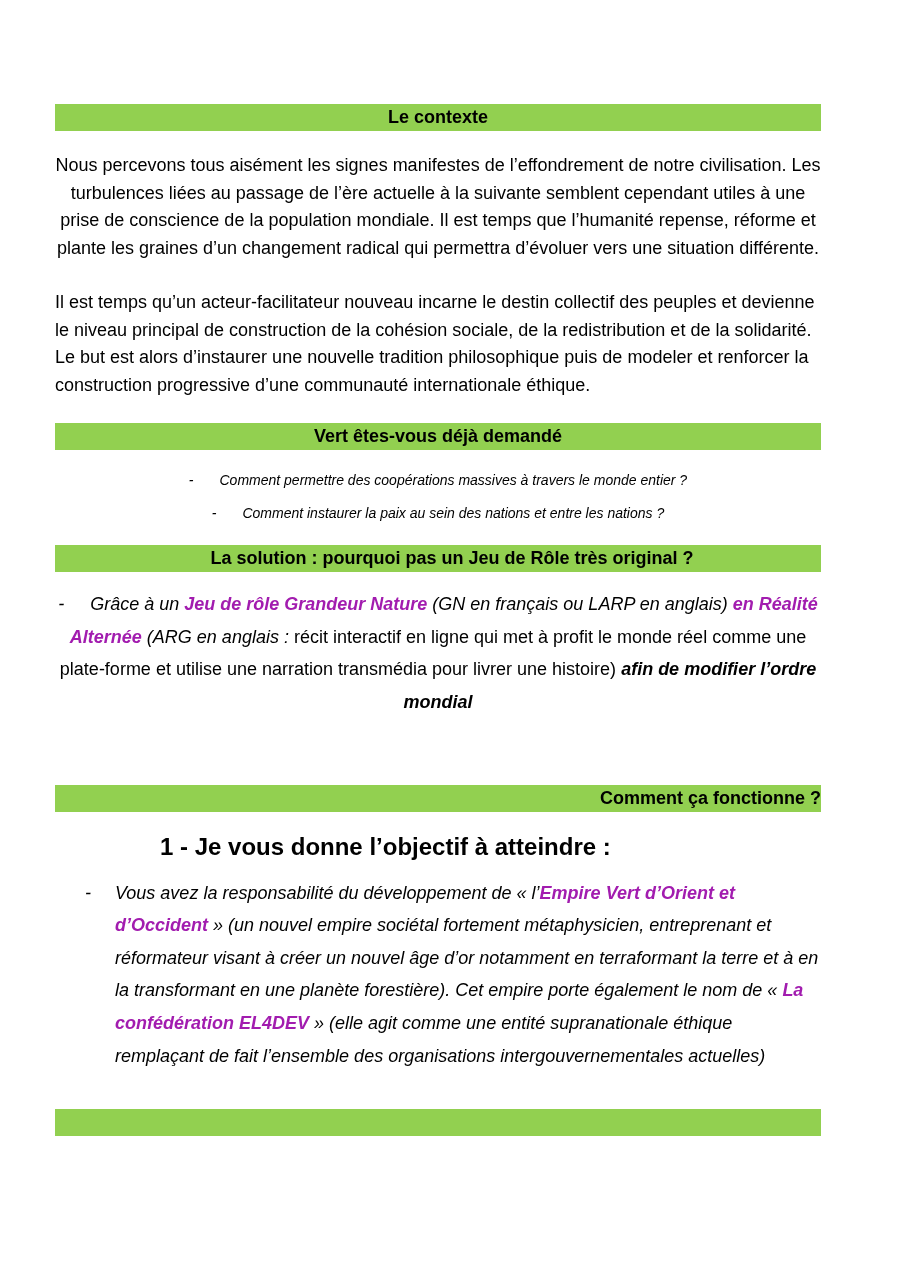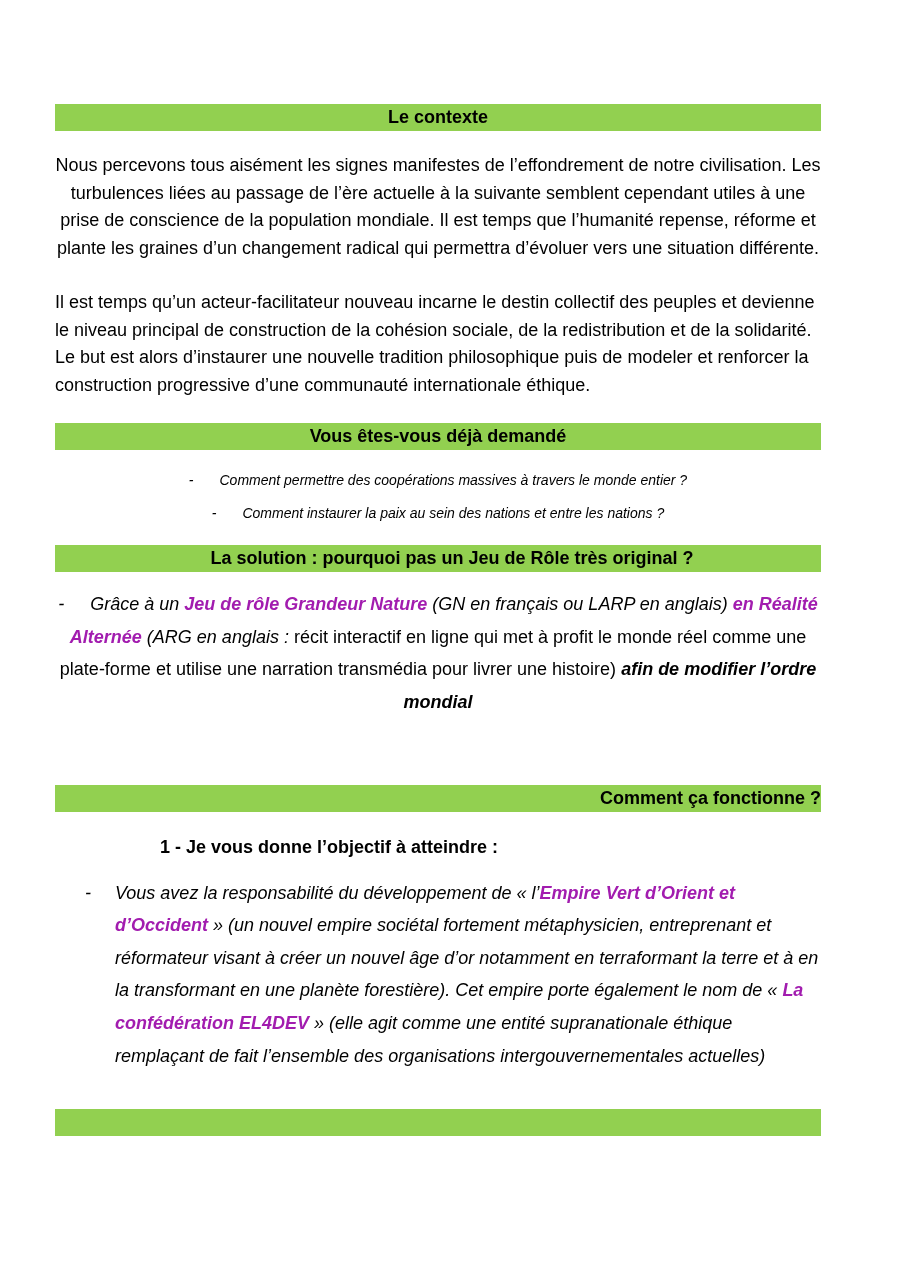--- a/index.html
+++ b/index.html
@@ -53,21 +53,21 @@
     text-align: center;
     font-style: italic;
   }
   .orange-bold { color: #a21caf; font-weight: bold; }
   .upright { font-style: normal; }
   .bold-italic { font-weight: bold; font-style: italic; }
   .step-title {
     margin-top: 21px;
     padding-left: 105px;
     font-weight: bold;
-    font-size: 18px;
+    font-size: 24px;
     line-height: 28px;
   }
   .objective {
     position: relative;
     margin-top: 16px;
     padding-left: 60px;
     font-style: italic;
     font-size: 18px;
     line-height: 32.6px;
     text-align: left;
@@ -85,21 +85,21 @@
 
   <div class="bar bar--context">
     <span>Le contexte</span>
   </div>
 
   <p class="para para--1">Nous percevons tous aisément les signes manifestes de l’effondrement de notre civilisation. Les turbulences liées au passage de l’ère actuelle à la suivante semblent cependant utiles à une prise de conscience de la population mondiale. Il est temps que l’humanité repense, réforme et plante les graines d’un changement radical qui permettra d’évoluer vers une situation différente.</p>
 
   <p class="para para--2">Il est temps qu’un acteur-facilitateur nouveau incarne le destin collectif des peuples et devienne le niveau principal de construction de la cohésion sociale, de la redistribution et de la solidarité. Le but est alors d’instaurer une nouvelle tradition philosophique puis de modeler et renforcer la construction progressive d’une communauté internationale éthique.</p>
 
   <div class="bar bar--questions">
-    <span>Vous êtes-vous déjà demandé</span>
+    <span>Vert êtes-vous déjà demandé</span>
   </div>
 
   <div class="qlist">
     <div class="qitem"><span class="dash">-</span><span>Comment permettre des coopérations massives à travers le monde entier ?</span></div>
     <div class="qitem"><span class="dash">-</span><span>Comment instaurer la paix au sein des nations et entre les nations ?</span></div>
   </div>
 
   <div class="bar bar--solution">
     <span>La solution : pourquoi pas un Jeu de Rôle très original ?</span>
   </div>

